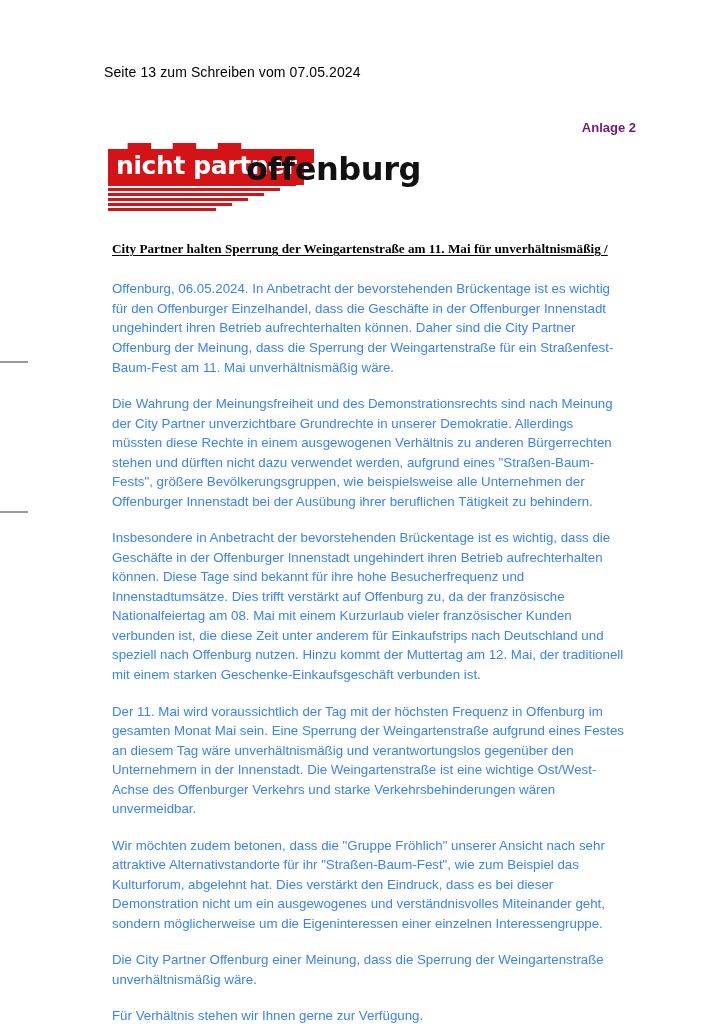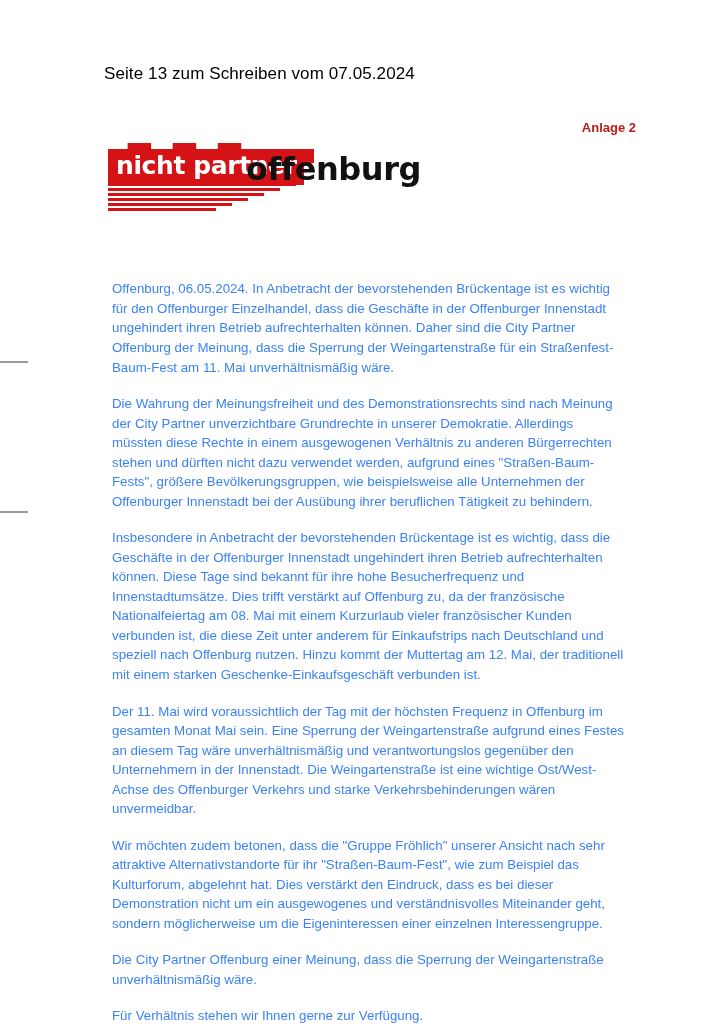--- a/index.html
+++ b/index.html
@@ -34,35 +34,35 @@
   }
   .margin-mark.m1 { top: 361px; }
   .margin-mark.m2 { top: 511px; }
 
   
   .page-header {
     position: absolute;
     left: 104px;
     top: 64px;
     font-family: "Liberation Sans", "DejaVu Sans", sans-serif;
-    font-size: 17px;
+    font-size: 14px;
     letter-spacing: 0.1px;
     color: #000000;
     white-space: nowrap;
   }
 
   
   .attachment-label {
     position: absolute;
     right: 88px;
     top: 120px;
     font-family: "Liberation Sans", "DejaVu Sans", sans-serif;
     font-size: 13px;
     font-weight: bold;
-    color: #b91c1c;
+    color: #701a75;
     white-space: nowrap;
   }
 
   
   .logo {
     position: absolute;
     left: 108px;
     top: 143px;
     width: 240px;
     height: 72px;
@@ -199,21 +199,21 @@
       <i></i>
       <i></i>
       <i></i>
       <i></i>
     </div>
   </div>
 
   <div class="content">
 
     <h1 class="headline">
-      <br>
+      <span>City Partner halten Sperrung der Weingartenstraße am 11. Mai für unverhältnismäßig /</span><br>
     </h1>
 
     <p class="para">Offenburg, 06.05.2024. In Anbetracht der bevorstehenden Brückentage ist es wichtig für den Offenburger Einzelhandel, dass die Geschäfte in der Offenburger Innenstadt ungehindert ihren Betrieb aufrechterhalten können. Daher sind die City Partner Offenburg der Meinung, dass die Sperrung der Weingartenstraße für ein Straßenfest-Baum-Fest am 11. Mai unverhältnismäßig wäre.</p>
     <p class="para">Die Wahrung der Meinungsfreiheit und des Demonstrationsrechts sind nach Meinung der City Partner unverzichtbare Grundrechte in unserer Demokratie. Allerdings müssten diese Rechte in einem ausgewogenen Verhältnis zu anderen Bürgerrechten stehen und dürften nicht dazu verwendet werden, aufgrund eines "Straßen-Baum-Fests", größere Bevölkerungsgruppen, wie beispielsweise alle Unternehmen der Offenburger Innenstadt bei der Ausübung ihrer beruflichen Tätigkeit zu behindern.</p>
     <p class="para">Insbesondere in Anbetracht der bevorstehenden Brückentage ist es wichtig, dass die Geschäfte in der Offenburger Innenstadt ungehindert ihren Betrieb aufrechterhalten können. Diese Tage sind bekannt für ihre hohe Besucherfrequenz und Innenstadtumsätze. Dies trifft verstärkt auf Offenburg zu, da der französische Nationalfeiertag am 08. Mai mit einem Kurzurlaub vieler französischer Kunden verbunden ist, die diese Zeit unter anderem für Einkaufstrips nach Deutschland und speziell nach Offenburg nutzen. Hinzu kommt der Muttertag am 12. Mai, der traditionell mit einem starken Geschenke-Einkaufsgeschäft verbunden ist.</p>
     <p class="para">Der 11. Mai wird voraussichtlich der Tag mit der höchsten Frequenz in Offenburg im gesamten Monat Mai sein. Eine Sperrung der Weingartenstraße aufgrund eines Festes an diesem Tag wäre unverhältnismäßig und verantwortungslos gegenüber den Unternehmern in der Innenstadt. Die Weingartenstraße ist eine wichtige Ost/West-Achse des Offenburger Verkehrs und starke Verkehrsbehinderungen wären unvermeidbar.</p>
     <p class="para">Wir möchten zudem betonen, dass die "Gruppe Fröhlich" unserer Ansicht nach sehr attraktive Alternativstandorte für ihr "Straßen-Baum-Fest", wie zum Beispiel das Kulturforum, abgelehnt hat. Dies verstärkt den Eindruck, dass es bei dieser Demonstration nicht um ein ausgewogenes und verständnisvolles Miteinander geht, sondern möglicherweise um die Eigeninteressen einer einzelnen Interessengruppe.</p>
     <p class="para">Die City Partner Offenburg einer Meinung, dass die Sperrung der Weingartenstraße unverhältnismäßig wäre.</p>
     <p class="para">Für Verhältnis stehen wir Ihnen gerne zur Verfügung.</p>
 

